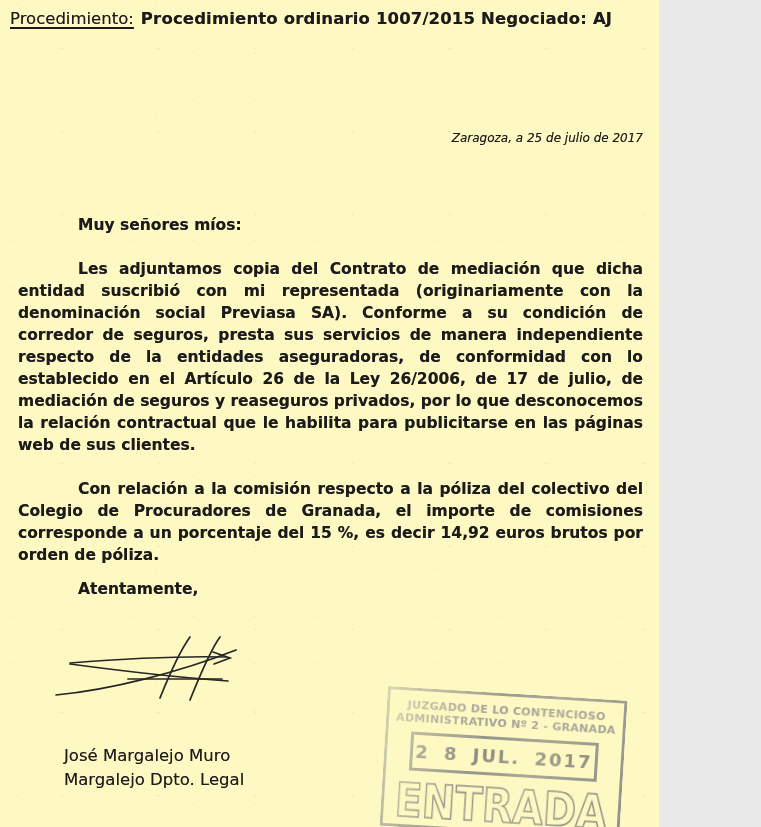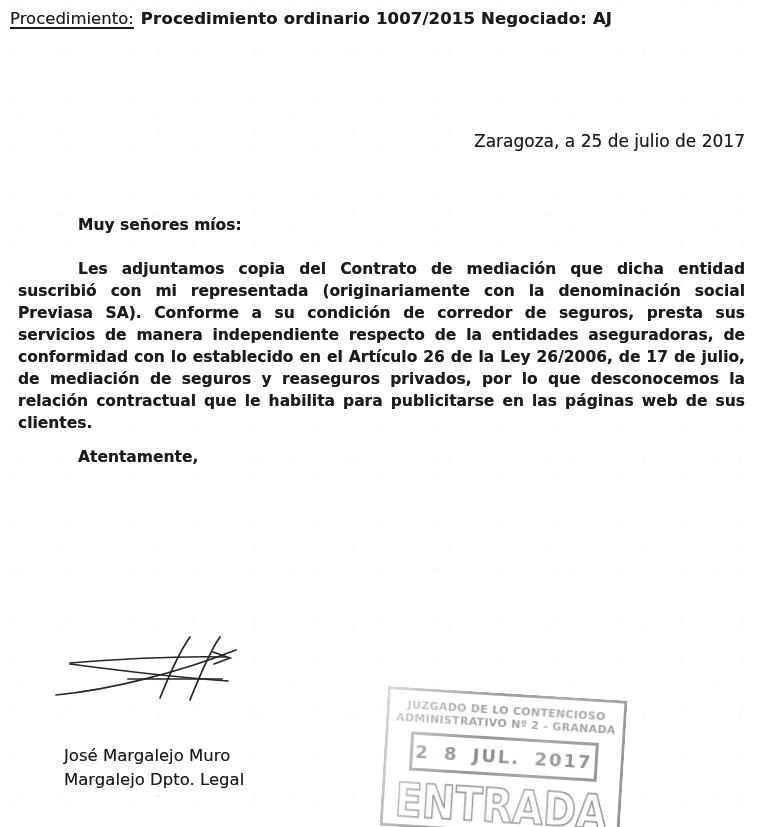--- a/index.html
+++ b/index.html
@@ -3,22 +3,22 @@
 <meta charset="utf-8">
 <style>
   html, body { margin: 0; padding: 0; }
   body {
     width: 761px; height: 827px;
     background: #e9e9e9;
     font-family: "DejaVu Sans", sans-serif;
   }
   .page {
     position: relative;
-    width: 761px; height: 827px;
-    background: #ffffff;
+    width: 659px; height: 827px;
+    background: #fef9c3;
     overflow: hidden;
     color: #1b1b1b;
     text-shadow: 0 0 0.4px rgba(20,20,20,.55);
   }
   
   .page::before {
     content: "";
     position: absolute; inset: 0;
     background-image:
       radial-gradient(rgba(70,70,70,.07) 1px, transparent 1.3px),
@@ -35,21 +35,22 @@
   }
   .procedure-header .label {
     text-decoration: underline;
     text-decoration-thickness: 1.5px;
     text-underline-offset: 3px;
   }
   .procedure-header .value { font-weight: bold; margin-left: 7px; letter-spacing: .15px; }
 
   .dateline {
     position: absolute; top: 131px; right: 16px;
-    font-size: 17px;
+    font-size: 12px;
+    font-style: italic;
   }
 
   .bodytext {
     position: absolute; left: 18px; right: 16px; top: 214px;
     font-size: 15.5px; line-height: 22px;
     text-align: justify;
   }
   .bodytext p { margin: 0 0 22px; text-indent: 60px; font-weight: bold; }
   .bodytext p.salutation, .bodytext p.closing { text-align: left; }
   .bodytext p.closing { margin-top: -10px; }
@@ -98,20 +99,21 @@
 
   <div class="procedure-header">
     <span class="label">Procedimiento:</span><span class="value">Procedimiento ordinario 1007/2015 Negociado: AJ</span>
   </div>
 
   <div class="dateline">Zaragoza, a 25 de julio de 2017</div>
 
   <div class="bodytext">
     <p class="salutation">Muy señores míos:</p>
     <p>Les adjuntamos copia del Contrato de mediación que dicha entidad suscribió con mi representada (originariamente con la denominación social Previasa SA). Conforme a su condición de corredor de seguros, presta sus servicios de manera independiente respecto de la entidades aseguradoras, de conformidad con lo establecido en el Artículo 26 de la Ley 26/2006, de 17 de julio, de mediación de seguros y reaseguros privados, por lo que desconocemos la relación contractual que le habilita para publicitarse en las páginas web de sus clientes.</p>
+    <p>Con relación a la comisión respecto a la póliza del colectivo del Colegio de Procuradores de Granada, el importe de comisiones corresponde a un porcentaje del 15 %, es decir 14,92 euros brutos por orden de póliza.</p>
     <p class="closing">Atentamente,</p>
   </div>
 
   <svg class="signature" width="230" height="110" viewBox="0 0 230 110" xmlns="http://www.w3.org/2000/svg">
     <path d="M20,48 C70,44 135,41 176,42"></path>
     <path d="M163,37 L180,43 L164,49"></path>
     <path d="M20,49 C80,57 135,63 178,66"></path>
     <path d="M6,80 C60,75 130,57 186,35"></path>
     <path d="M110,83 C122,53 132,33 140,22"></path>
     <path d="M140,85 C152,55 162,33 170,22"></path>

